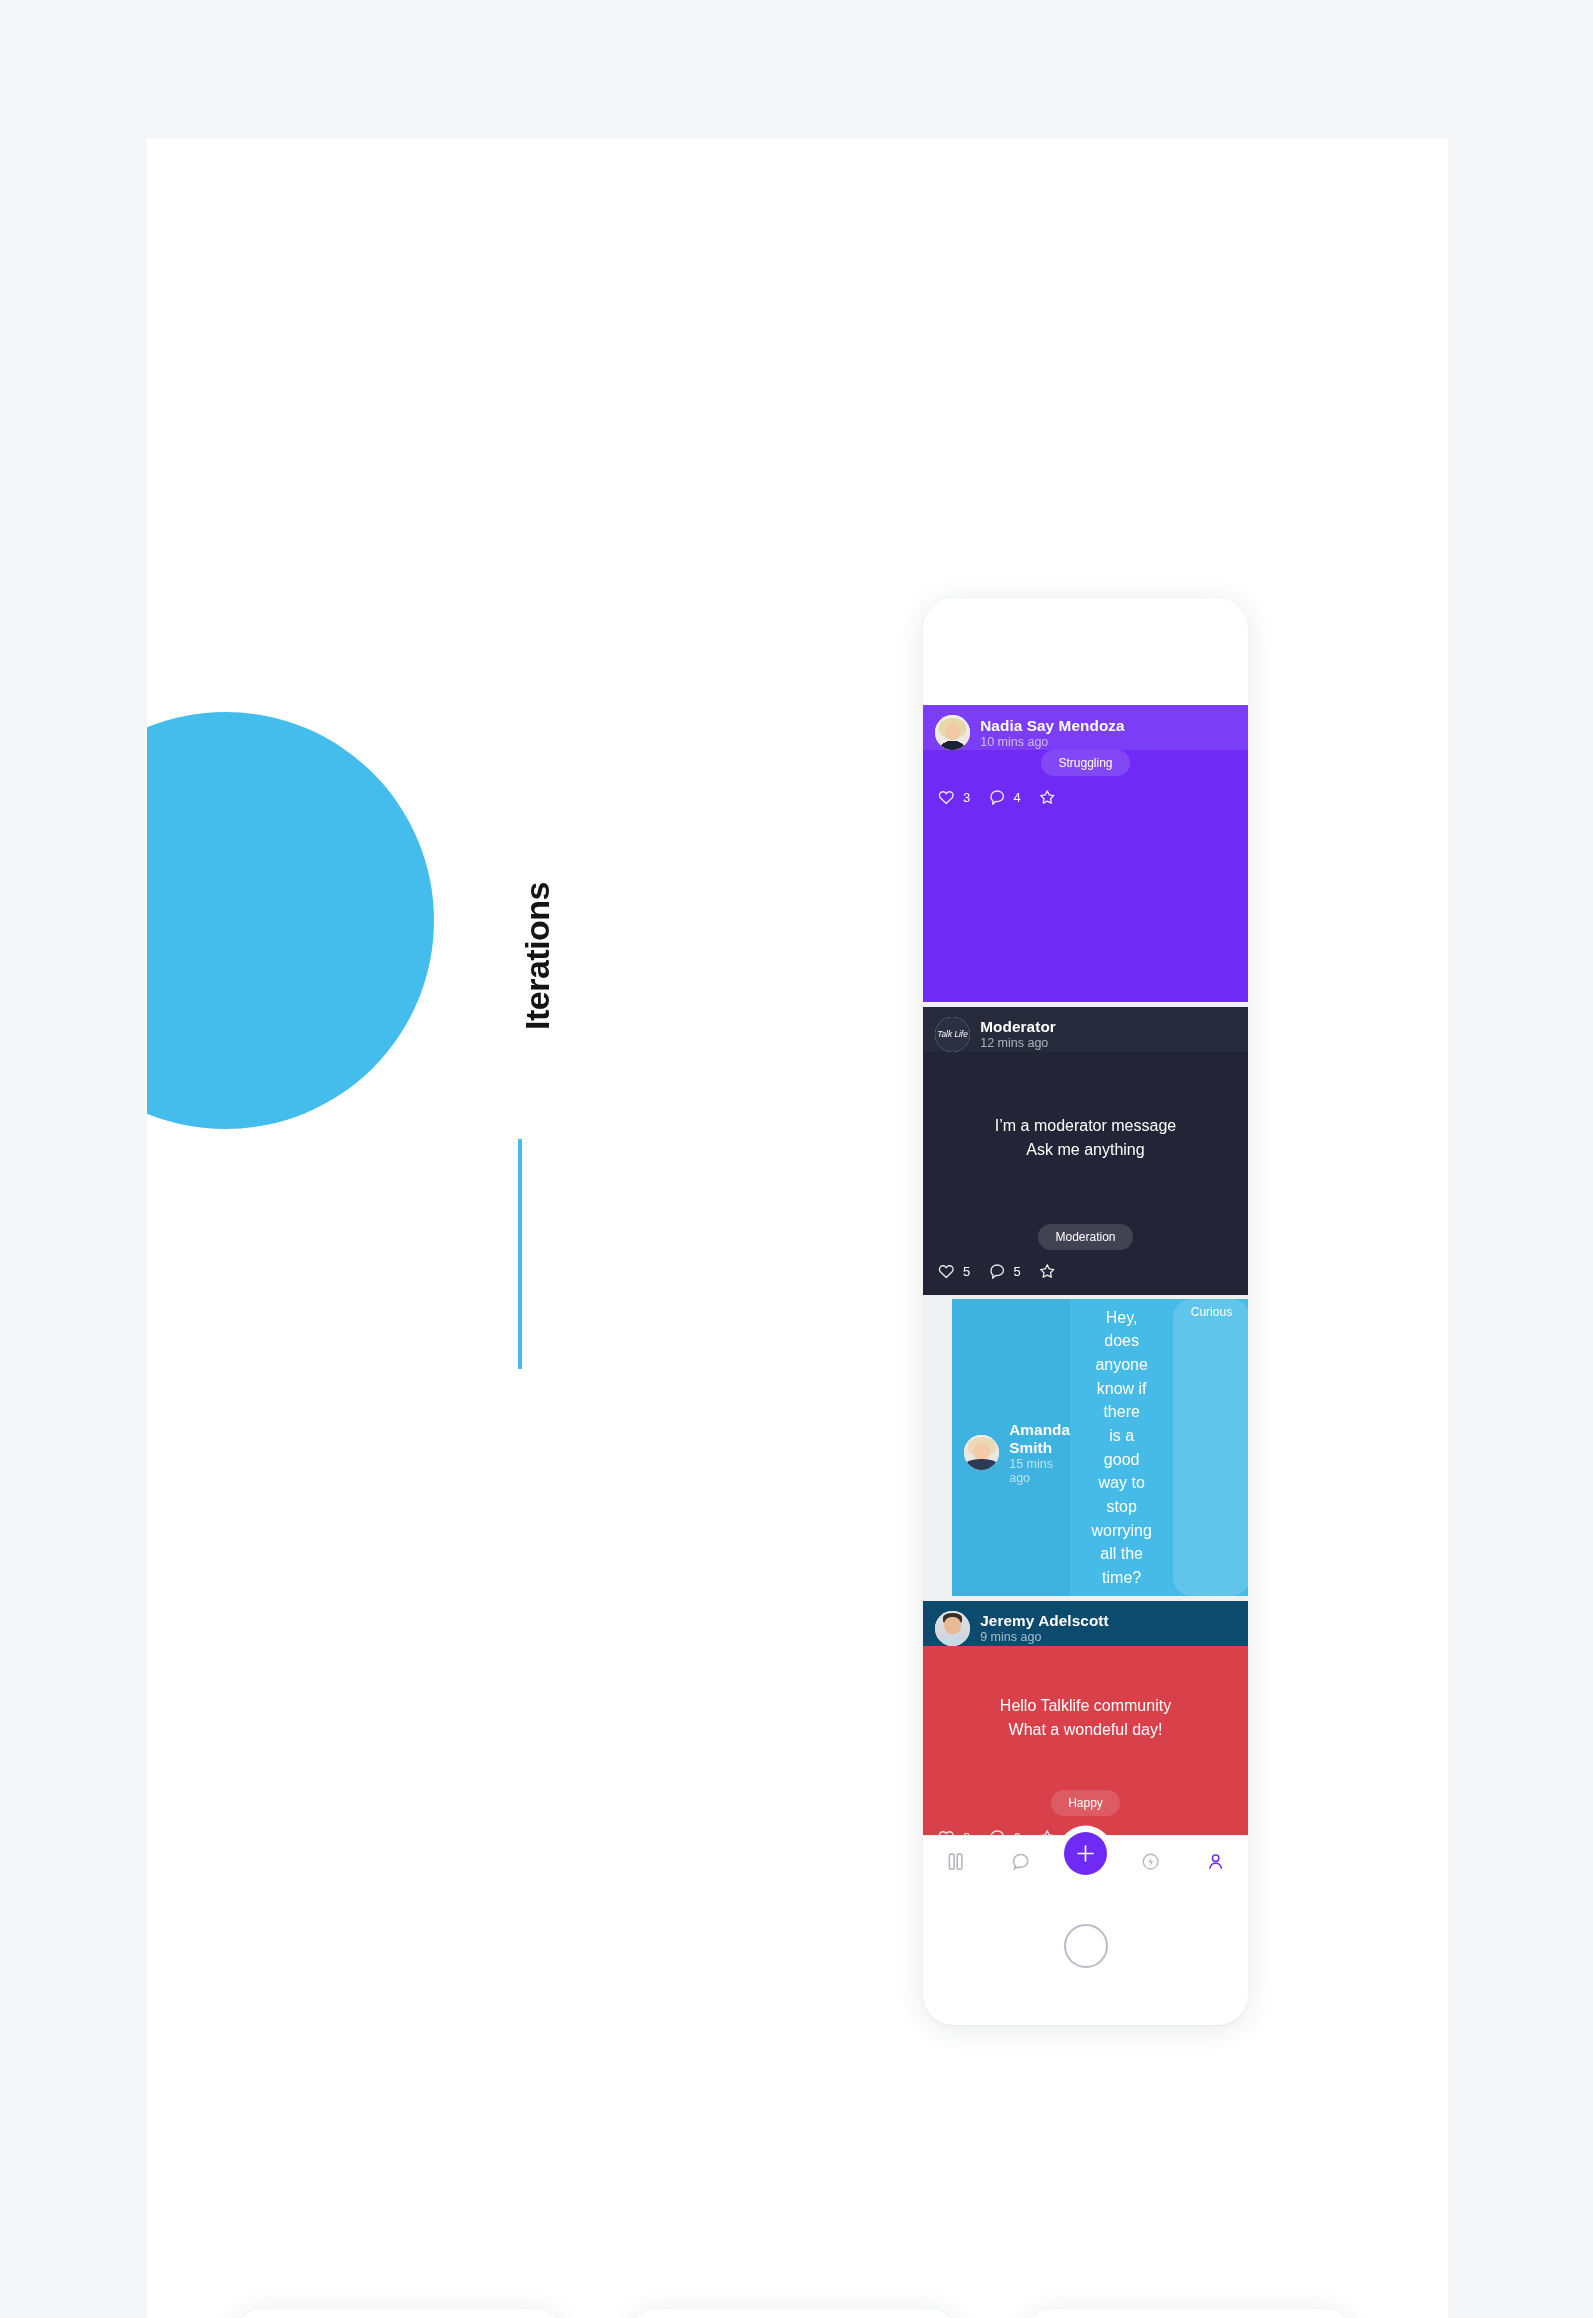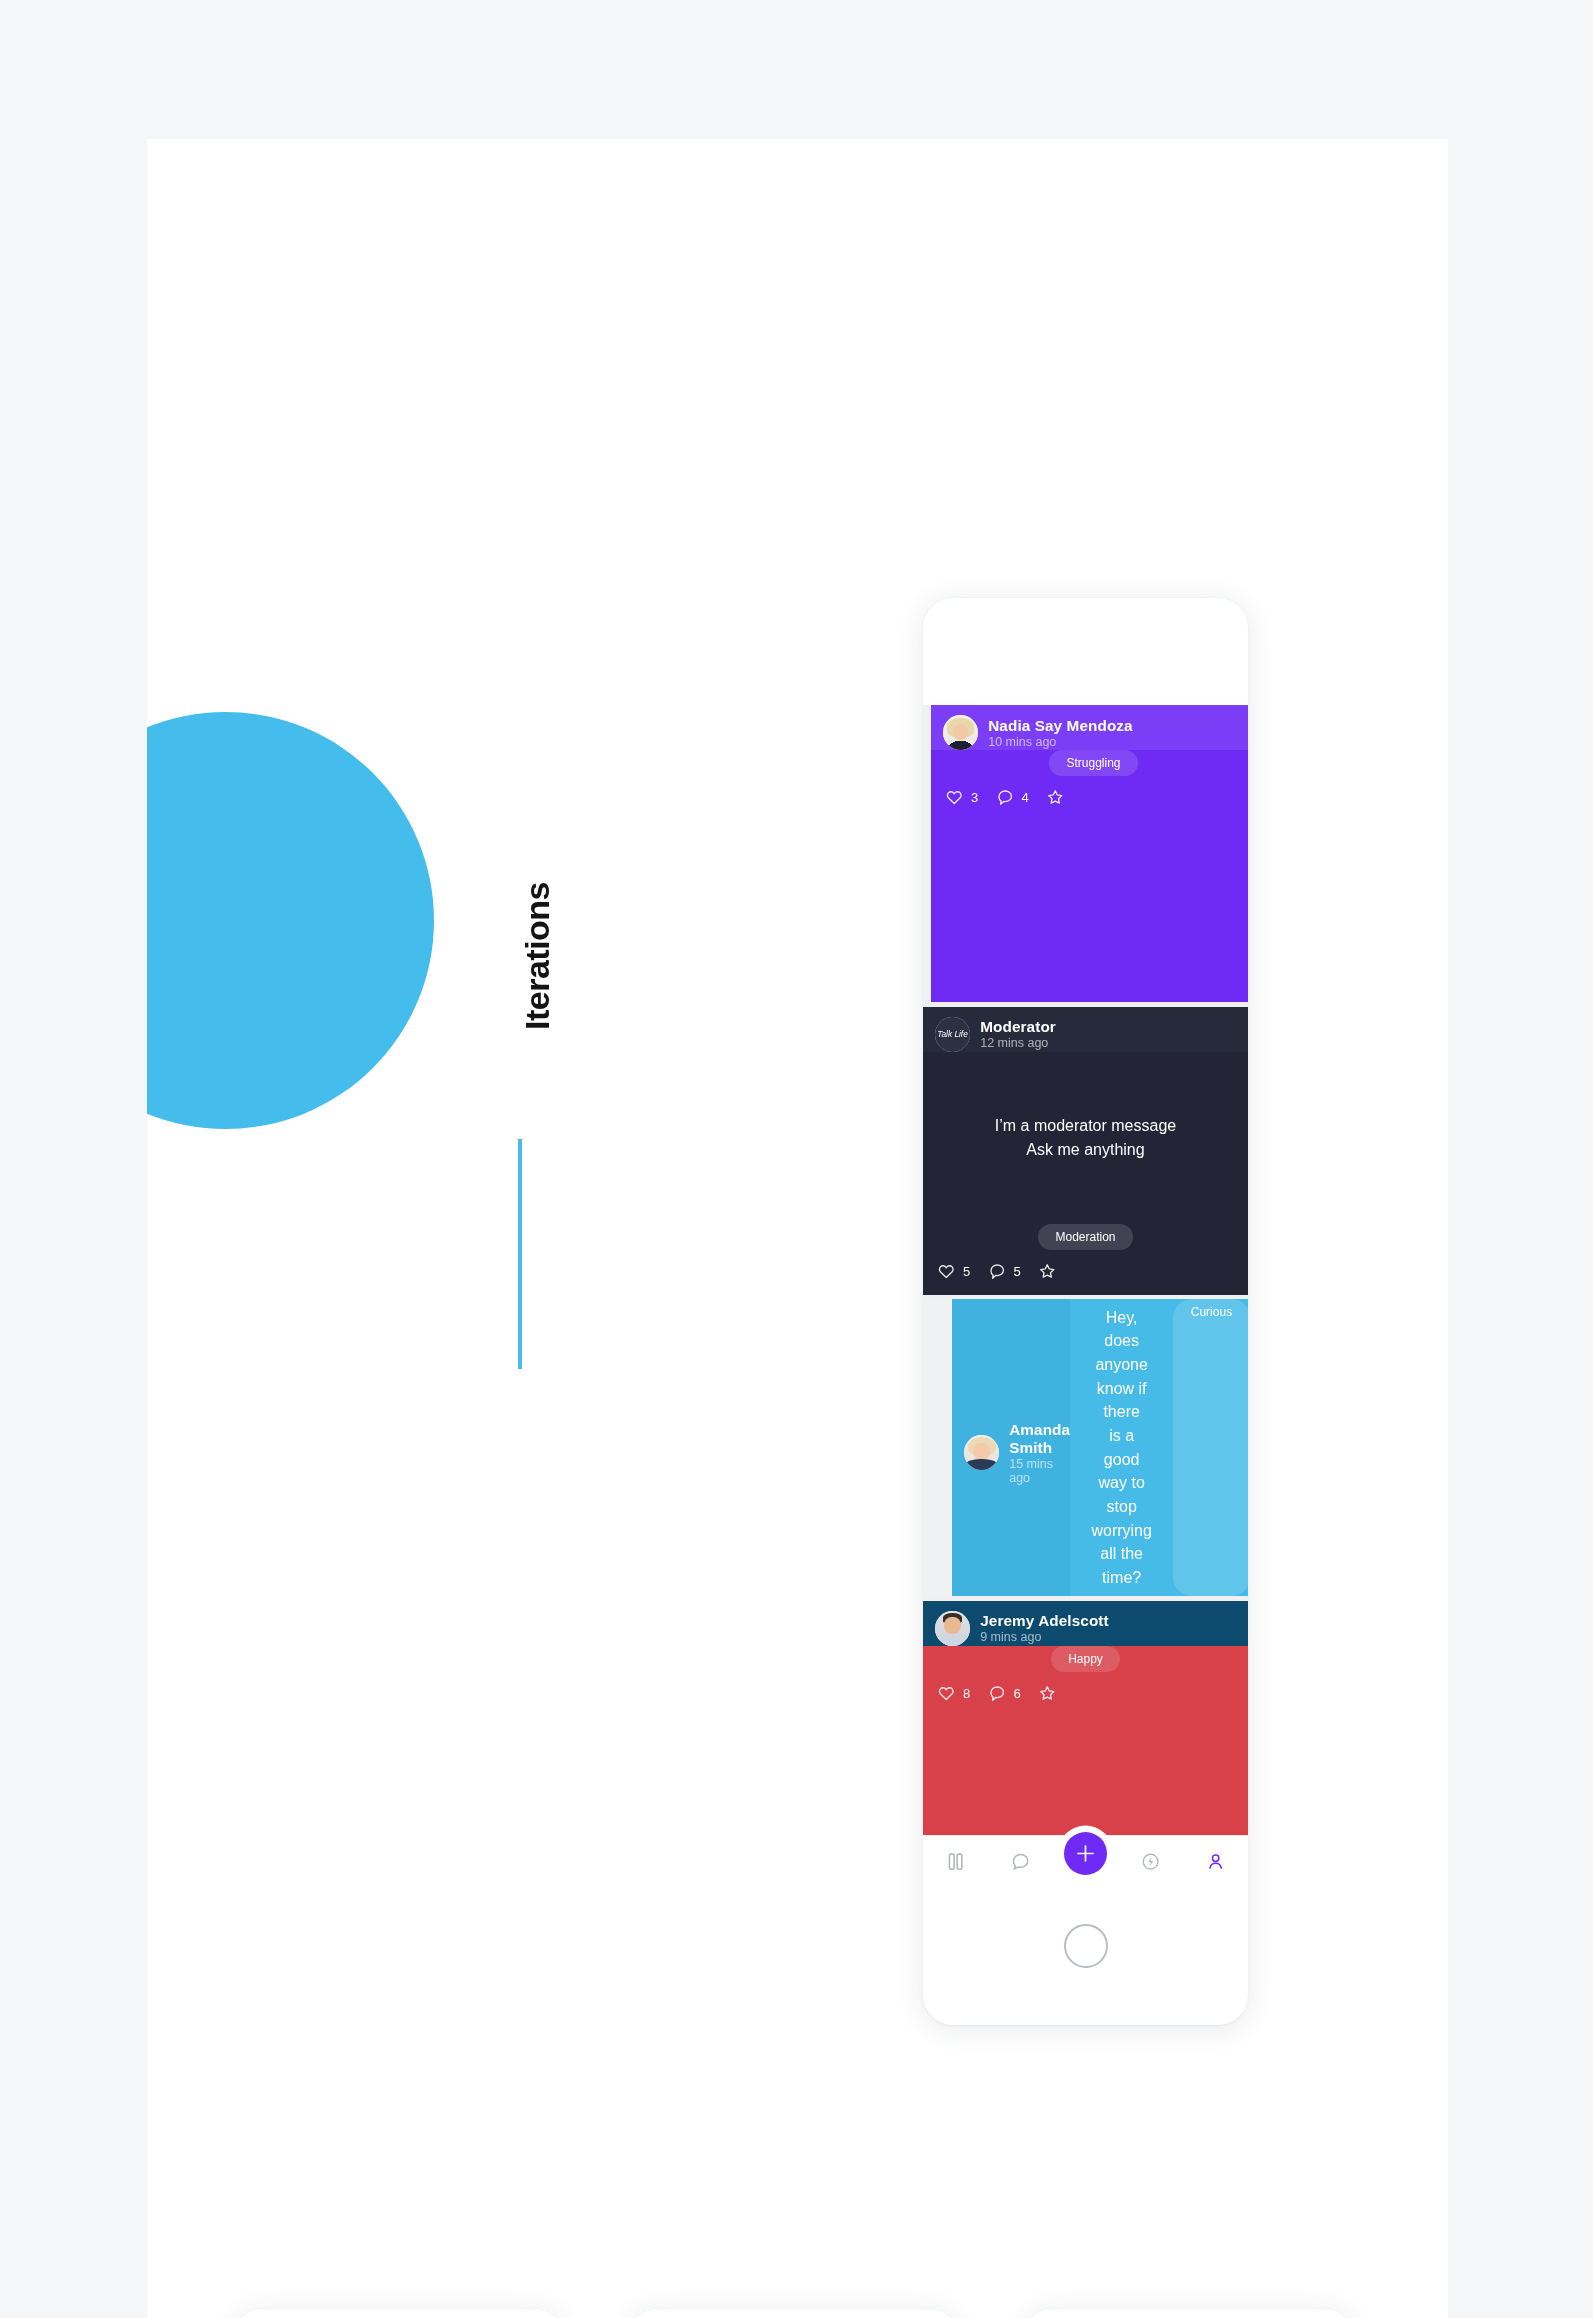--- a/index.html
+++ b/index.html
@@ -126,21 +126,21 @@
     font-size: 12px; padding: 6px 17.6px; border-radius: 18.5px;
     background: rgba(255,255,255,.14);
   }
   .imcard .im-actions {
     display: flex; align-items: center; gap: 7.4px;
     padding: 12px 0 14px 14px;
   }
   .imcard .im-actions .cnt { font-size: 13px; margin-right: 10.2px; }
 
   
-  .c-purple { background: #6f2bf5; margin-left: 8px; }
+  .c-purple { background: #6f2bf5; }
   .c-purple .im-head { background: #7b3df6; }
   .c-dark   { background: #232536; }
   .c-dark .im-head { background: #272a3b; }
   .c-blue   { background: #46bbe8; }
   .c-blue .im-head { background: #3fb2e0; }
   .c-red    { background: #d8404a; }
   .c-red .im-head { background: #0c4a6e; }
 
   .card-gap { height: 4.6px; background: #eef0f2; }
 
@@ -314,20 +314,22 @@
         <span class="im-avatar">
                 <span class="av av-m1">
                   <span class="torso"></span>
                 </span>
               </span>
         <span class="im-meta">
           <span class="im-name">Jeremy Adelscott</span><br>
           <span class="im-time">9 mins ago</span>
         </span>
       </div>
+      <div class="im-body" style="flex:1">Hello Talklife community
+What a wondeful day!</div>
       <div class="im-pill-row">
         <span class="im-pill">Happy</span>
       </div>
       <div class="im-actions">
         <span>
                 <svg width="18.5" height="18.5" viewBox="0 0 24 24" fill="none" stroke="rgba(255,255,255,.9)" stroke-width="1.7" stroke-linejoin="round">
         <path d="M12 20.2 4.6 13c-2-2-1.9-5.3.2-7.1 2-1.7 5-1.3 6.6.8l.6.8.6-.8c1.6-2.1 4.6-2.5 6.6-.8 2.1 1.8 2.2 5.1.2 7.1z"></path>
                 </svg>
               </span>
         <span class="cnt">8</span>

